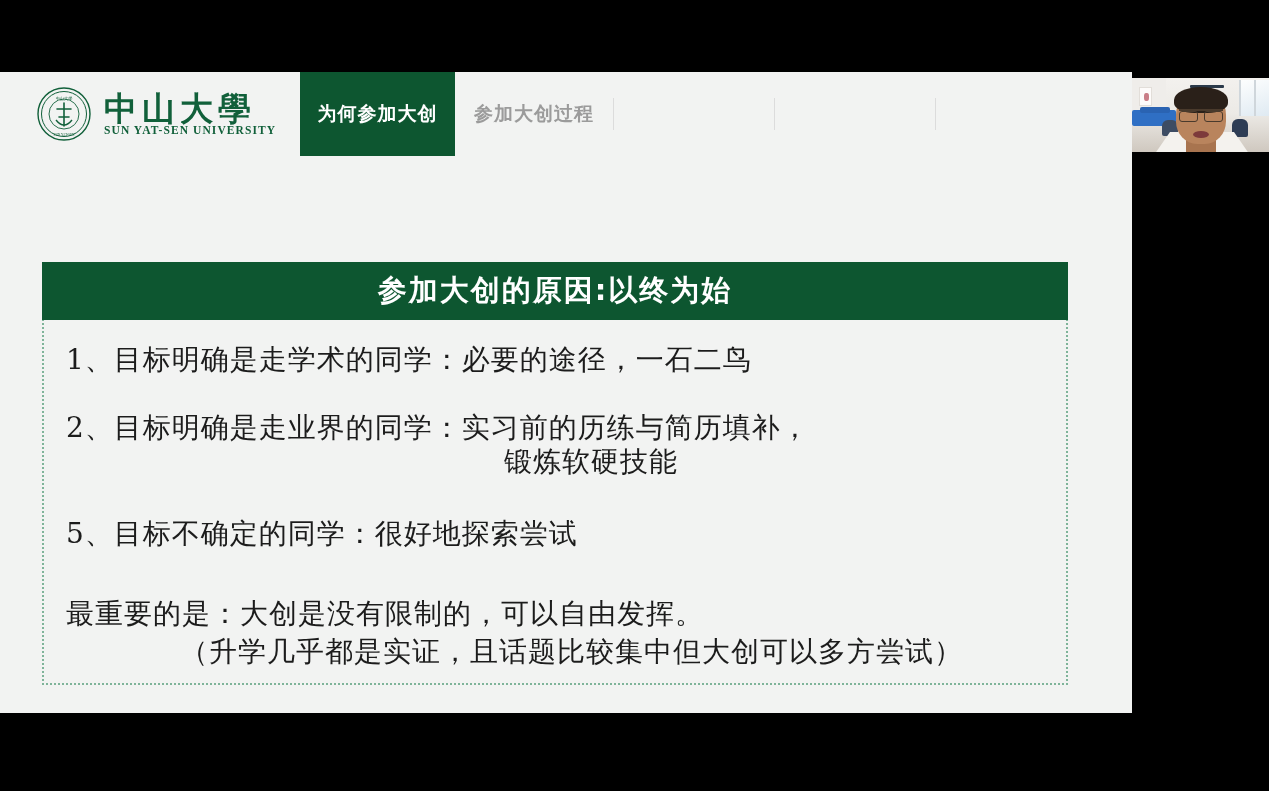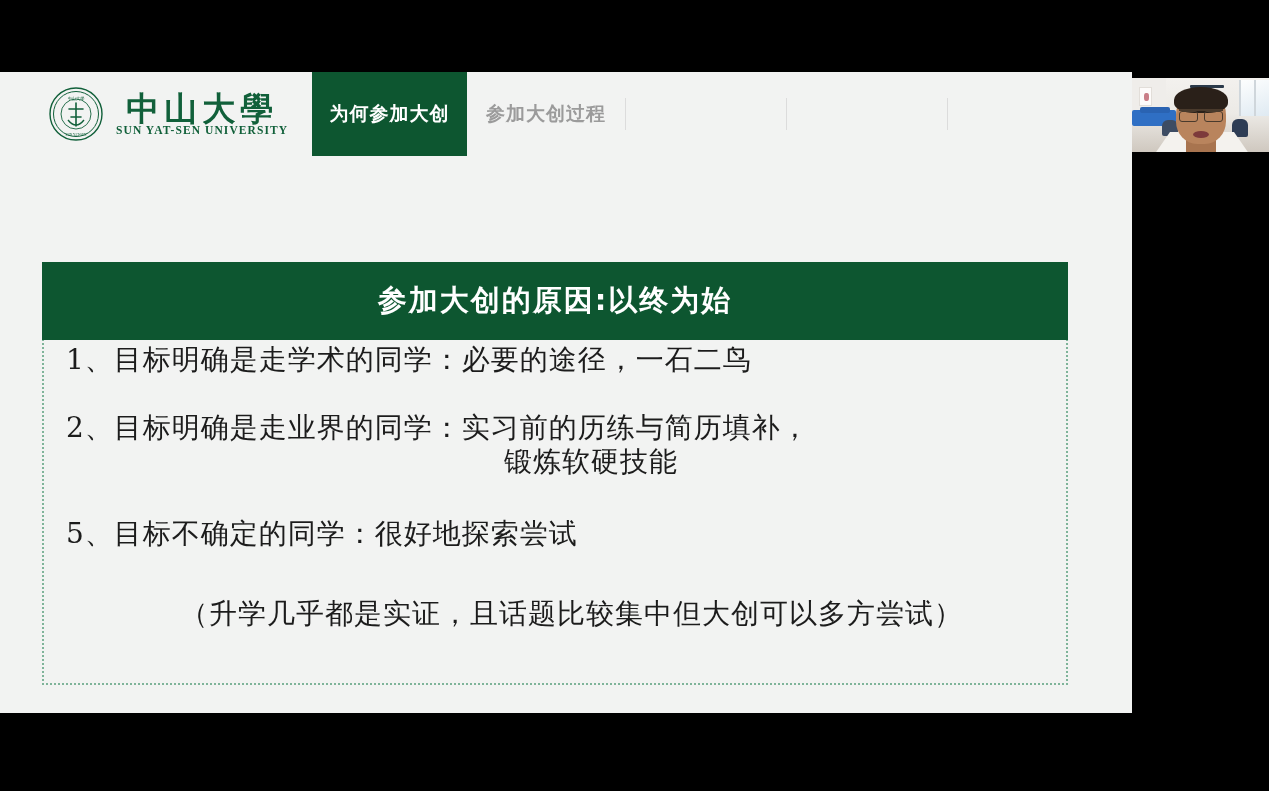--- a/index.html
+++ b/index.html
@@ -21,26 +21,25 @@
     position: absolute;
     left: 0; top: 72px;
     width: 1132px; height: 641px;
     background: #f2f3f2;
     overflow: hidden;
   }
 
   
   #slide-header {
     position: absolute;
-    left: 12px; top: 0;
+    left: 0; top: 0;
     width: 1132px; height: 84px;
     background: #f2f3f2;
     display: flex;
     align-items: stretch;
-    text-align: center;
   }
 
   #logo-block {
     display: flex;
     align-items: center;
     padding-left: 36px;
     width: 300px;
     flex: 0 0 300px;
   }
 
@@ -125,21 +124,21 @@
     left: 42px; top: 106px;
     width: 1026px; height: 423px;
     border: 2px dotted #7fb49a;
     border-top: none;
     background: #f2f3f2;
   }
 
   #title-bar {
     position: absolute;
     left: 42px; top: 106px;
-    width: 1026px; height: 78px;
+    width: 1026px; height: 58px;
     background: #0d5630;
     display: flex;
     align-items: center;
     justify-content: center;
   }
   #title-text {
     color: #ffffff;
     font-size: 29px;
     font-weight: 700;
     letter-spacing: 2px;
@@ -309,20 +308,21 @@
 
       <div id="title-bar">
         <span id="title-text">参加大创的原因:以终为始</span>
       </div>
 
       <div id="body-text">
         <div class="b-line sp-1">1、目标明确是走学术的同学：必要的途径，一石二鸟</div>
         <div class="b-line sp-2">2、目标明确是走业界的同学：实习前的历练与简历填补，</div>
         <div class="b-line sp-2b">锻炼软硬技能</div>
         <div class="b-line sp-3">5、目标不确定的同学：很好地探索尝试</div>
+        <div class="b-line sp-4">最重要的是：大创是没有限制的，可以自由发挥。</div>
         <div class="b-line sp-5">（升学几乎都是实证，且话题比较集中但大创可以多方尝试）</div>
       </div>
 
     </div>
   </div>
 
   <div id="webcam">
     <div id="cam-room"></div>
     <div id="cam-wall-left"></div>
     <div id="cam-picture"></div>

